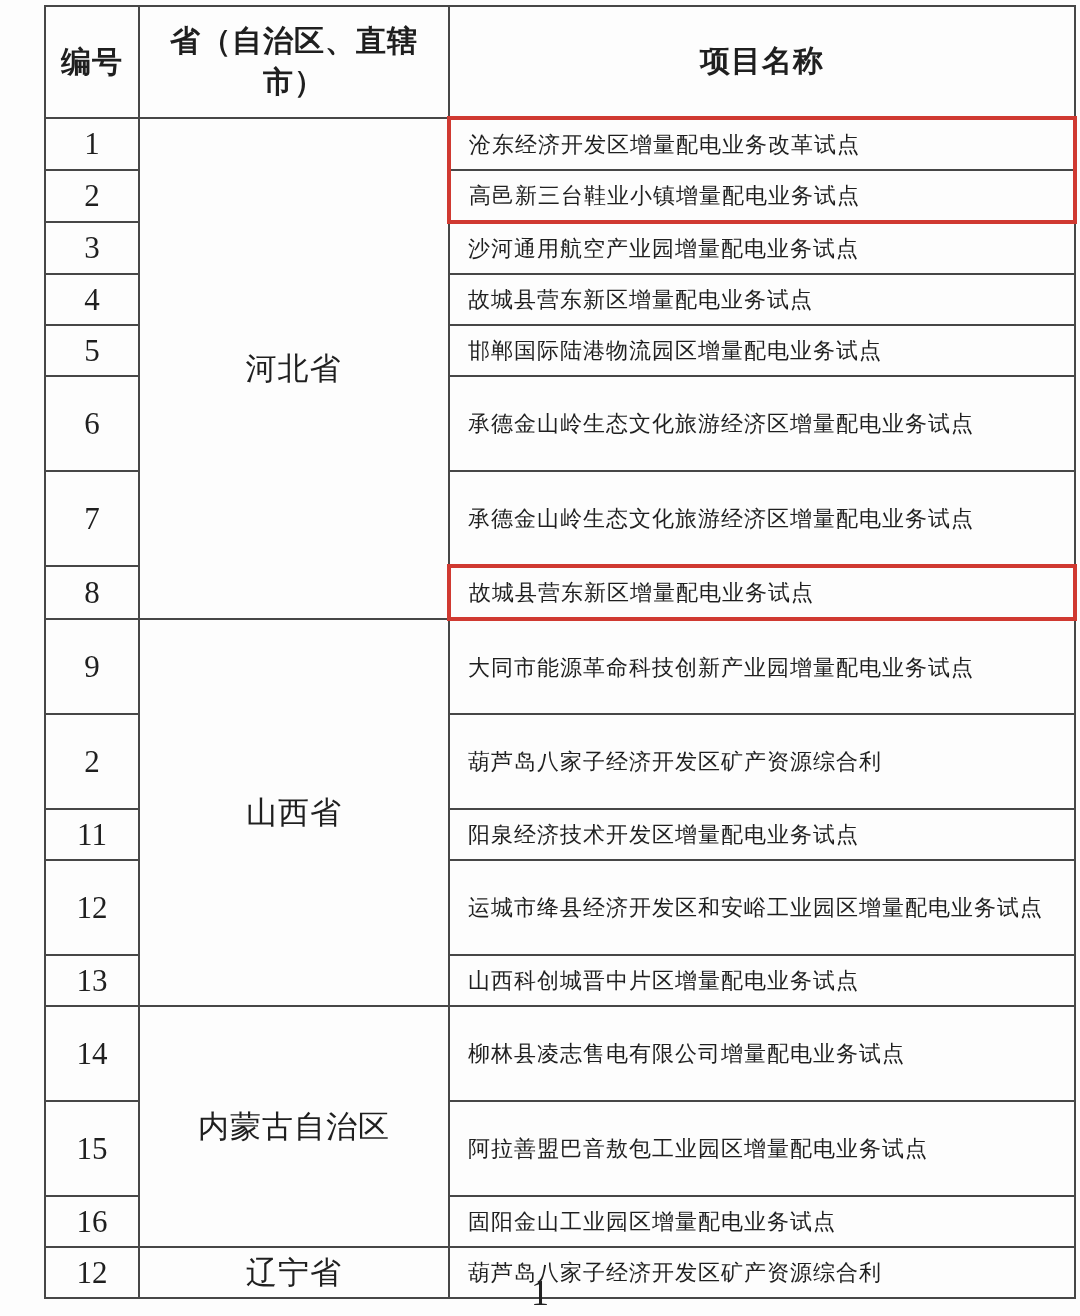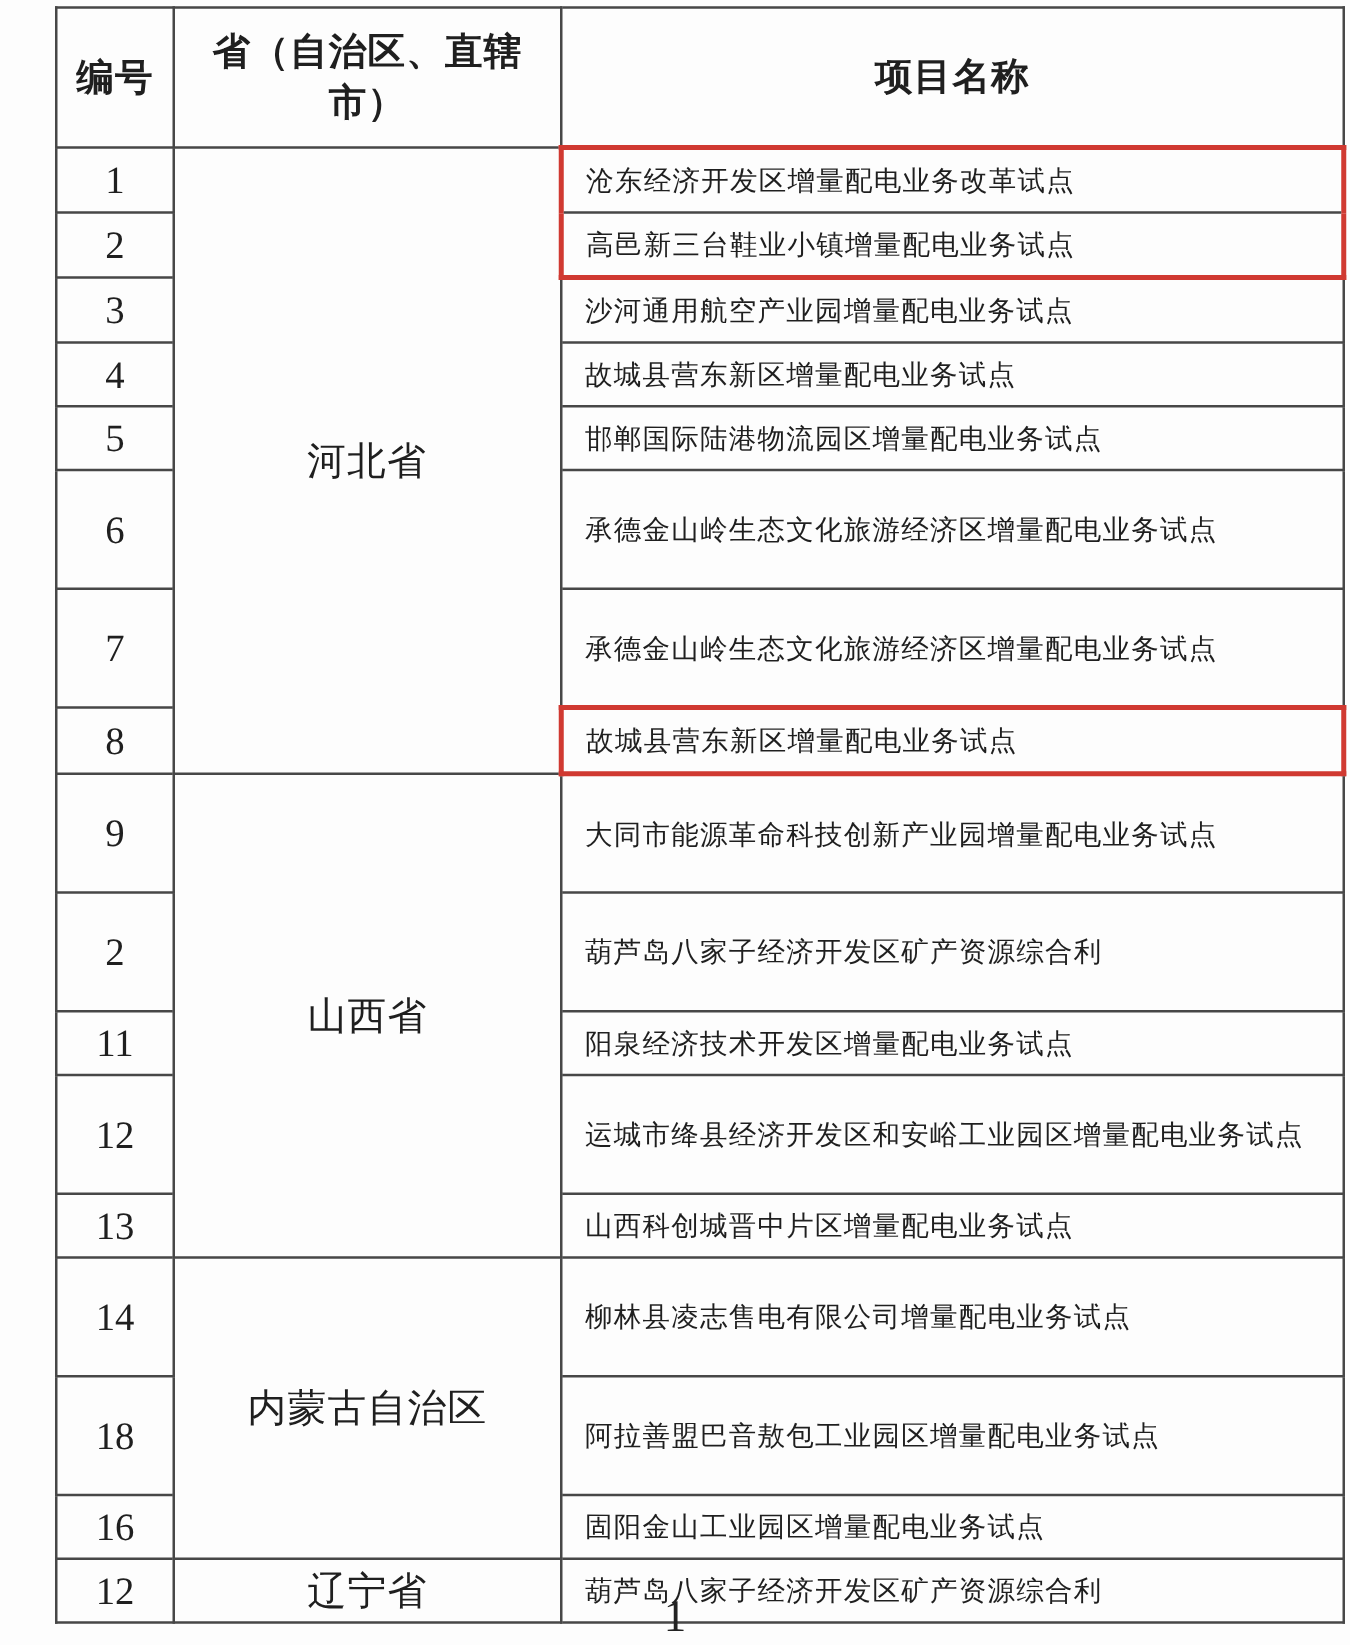--- a/index.html
+++ b/index.html
@@ -164,21 +164,21 @@
         <tr class="lines-1">
           <td class="num-cell">13</td>
           <td class="project-cell">山西科创城晋中片区增量配电业务试点</td>
         </tr>
         <tr class="lines-2">
           <td class="num-cell">14</td>
           <td class="province-cell" rowspan="3">内蒙古自治区</td>
           <td class="project-cell">柳林县凌志售电有限公司增量配电业务试点</td>
         </tr>
         <tr class="lines-2">
-          <td class="num-cell">18</td>
+          <td class="num-cell">15</td>
           <td class="project-cell">阿拉善盟巴音敖包工业园区增量配电业务试点</td>
         </tr>
         <tr class="lines-1">
           <td class="num-cell">16</td>
           <td class="project-cell">固阳金山工业园区增量配电业务试点</td>
         </tr>
         <tr class="lines-1">
           <td class="num-cell">12</td>
           <td class="province-cell" rowspan="1">辽宁省</td>
           <td class="project-cell">葫芦岛八家子经济开发区矿产资源综合利</td>

